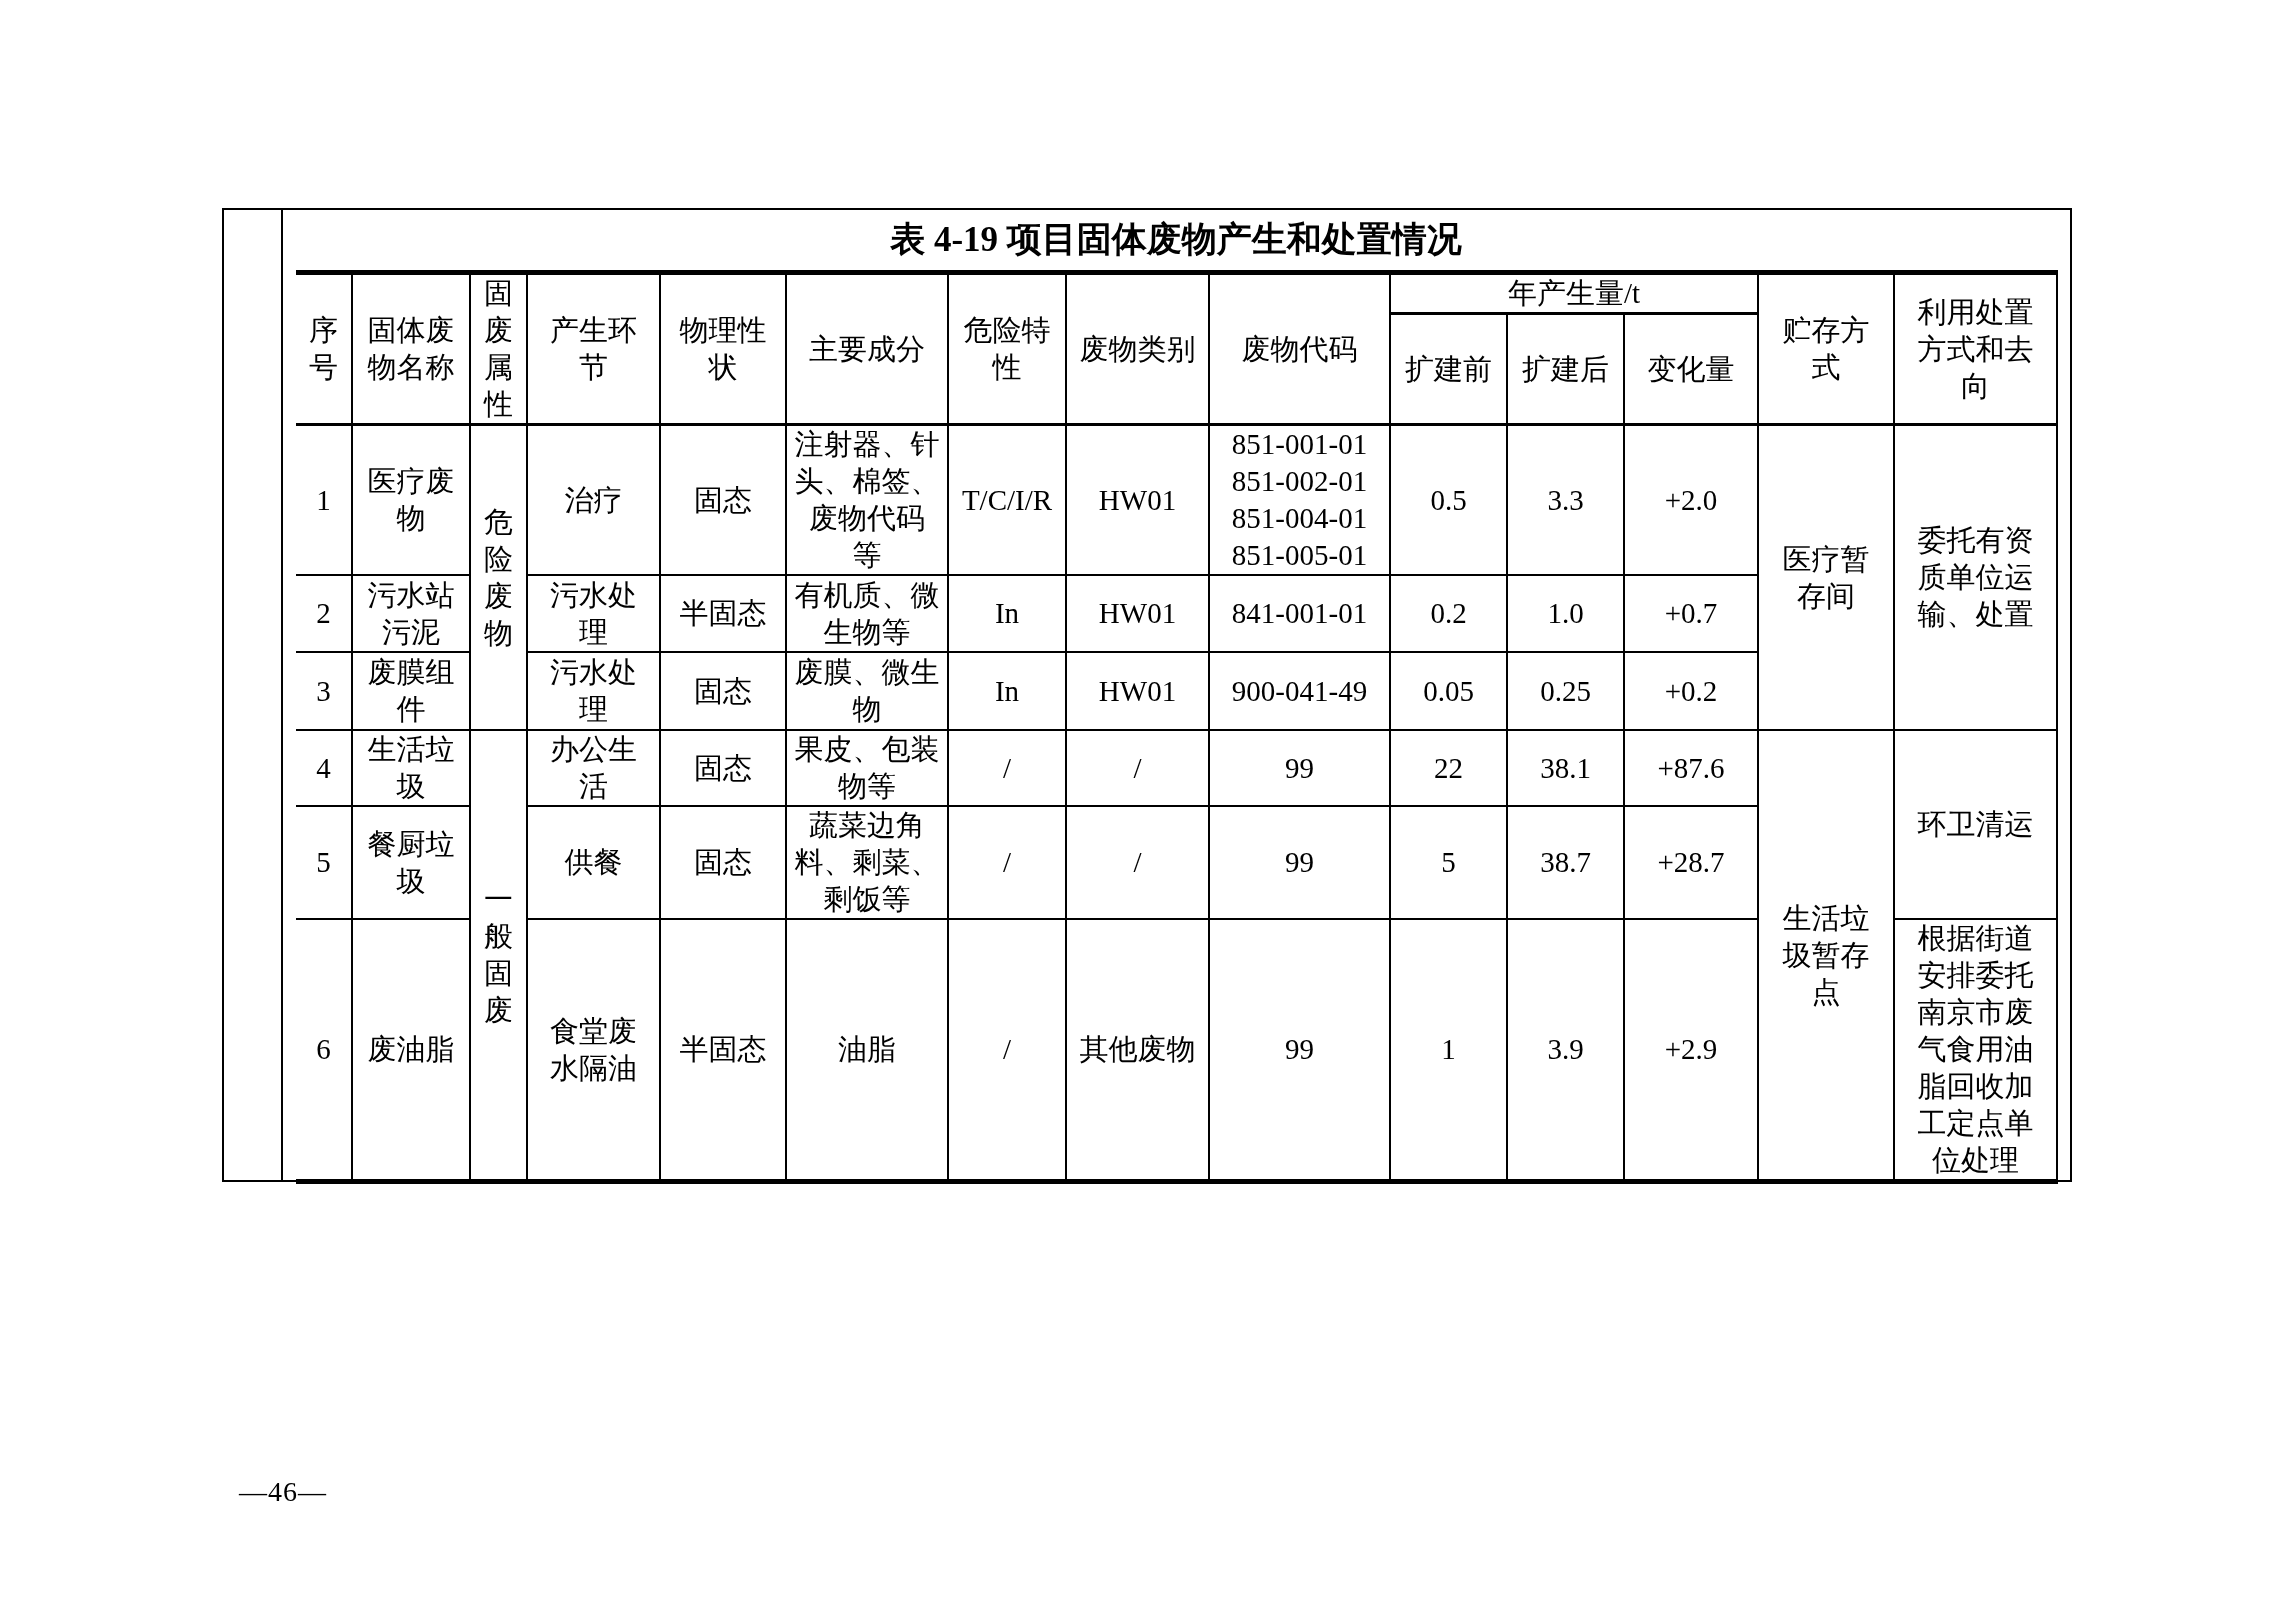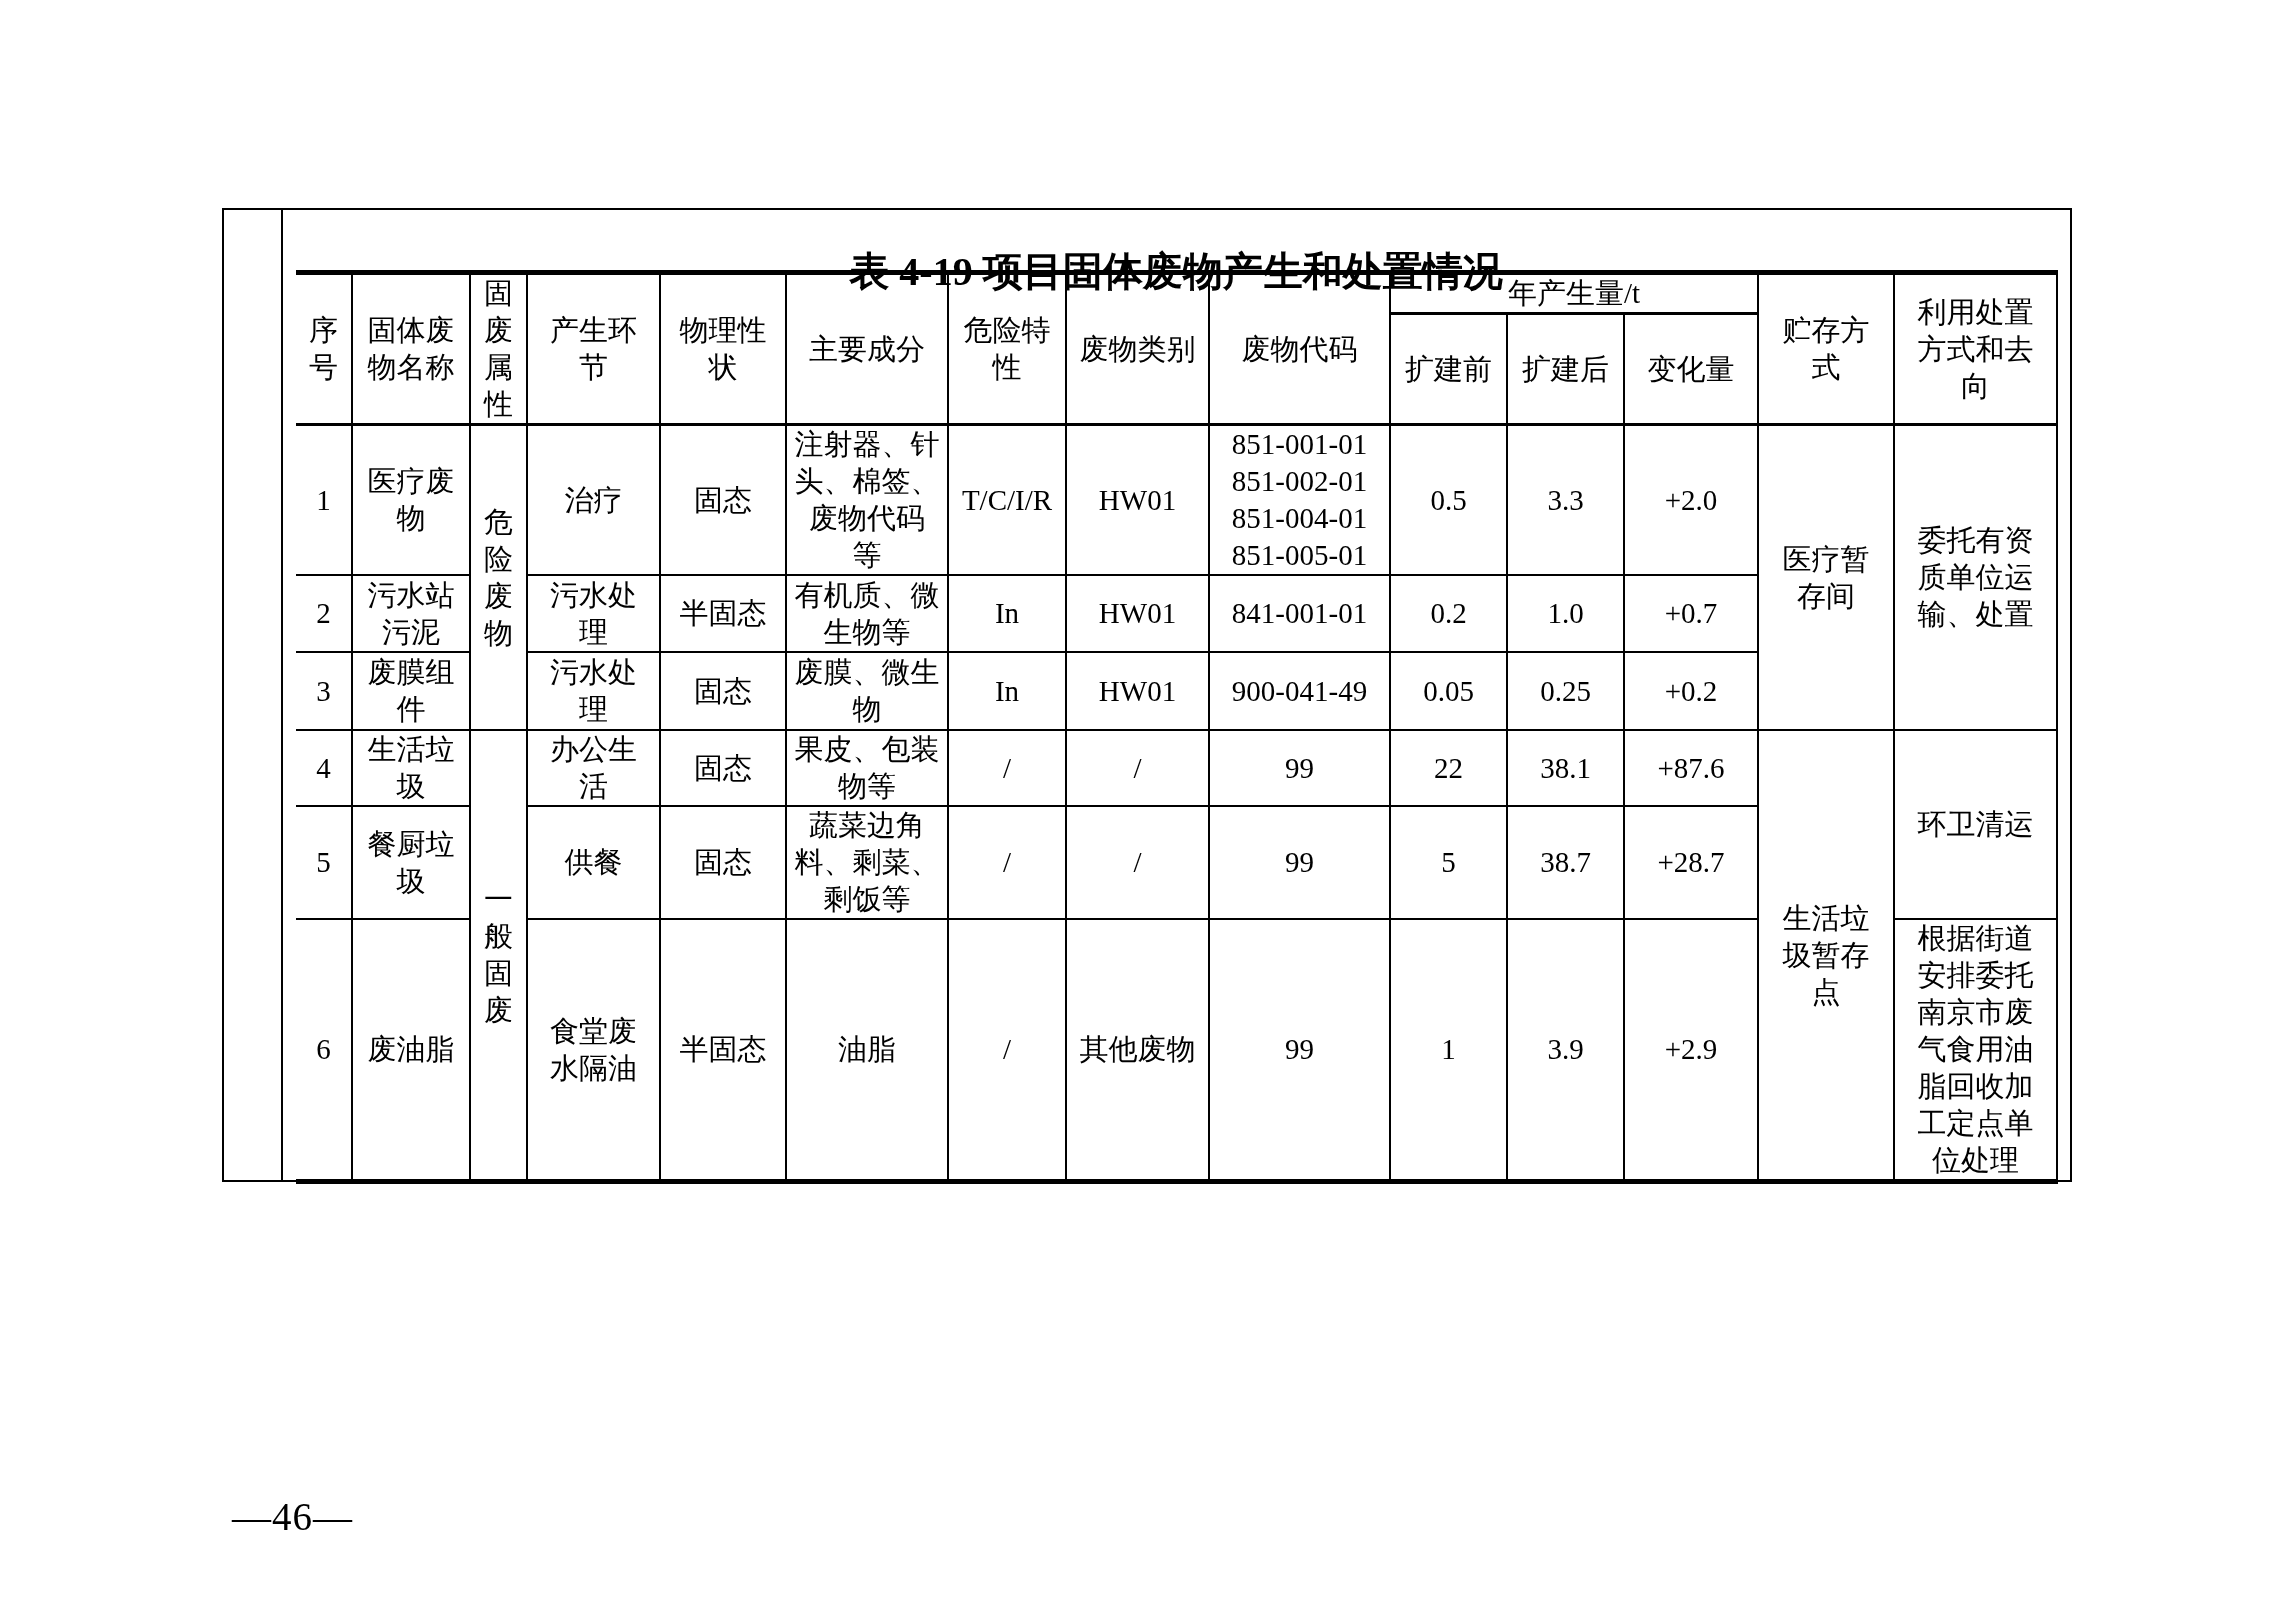--- a/index.html
+++ b/index.html
@@ -10,40 +10,39 @@
   
   .frame{
     position:absolute;left:222px;top:208px;width:1850px;height:974px;
     border:2.9px solid #000;box-sizing:border-box;background:#fff;
   }
   .frame-divider{
     position:absolute;left:57px;top:0;bottom:0;width:2px;background:#000;
   }
   .table-title{
     position:absolute;left:72px;top:0;width:1760px;height:60px;line-height:60px;
-    text-align:center;font-weight:bold;font-size:40px;white-space:pre-line;margin-top:32px;
+    text-align:center;font-weight:bold;font-size:35px;white-space:pre-line;
   }
   table.wt{
     position:absolute;left:72px;top:60px;width:1760px;
     border-collapse:collapse;table-layout:fixed;
   }
   table.wt td{
     border:2px solid #000;text-align:center;vertical-align:middle;
     padding:0 2px;font-size:29px;line-height:37px;white-space:pre-line;
     overflow:hidden;
   }
   tr.body td{border-top-width:2.9px;border-bottom-width:2.9px;}
   td.bt6{border-top:5.9px solid #000 !important;}
   td.hb4{border-bottom:3.9px solid #000 !important;}
   td.bb6{border-bottom:5.9px solid #000 !important;}
   td.bl0{border-left:none !important;}
   .page-number{
-    position:absolute;left:232px;top:1468px;font-size:39px;line-height:47px;
+    position:absolute;left:239px;top:1468px;font-size:28px;line-height:47px;
     letter-spacing:1px;
-    margin-top:25px;
   }
 </style>
 </head>
 <body>
 
 <div class="frame">
   <div class="frame-divider"></div>
 
   <div class="table-title">表 4-19 项目固体废物产生和处置情况</div>
 

